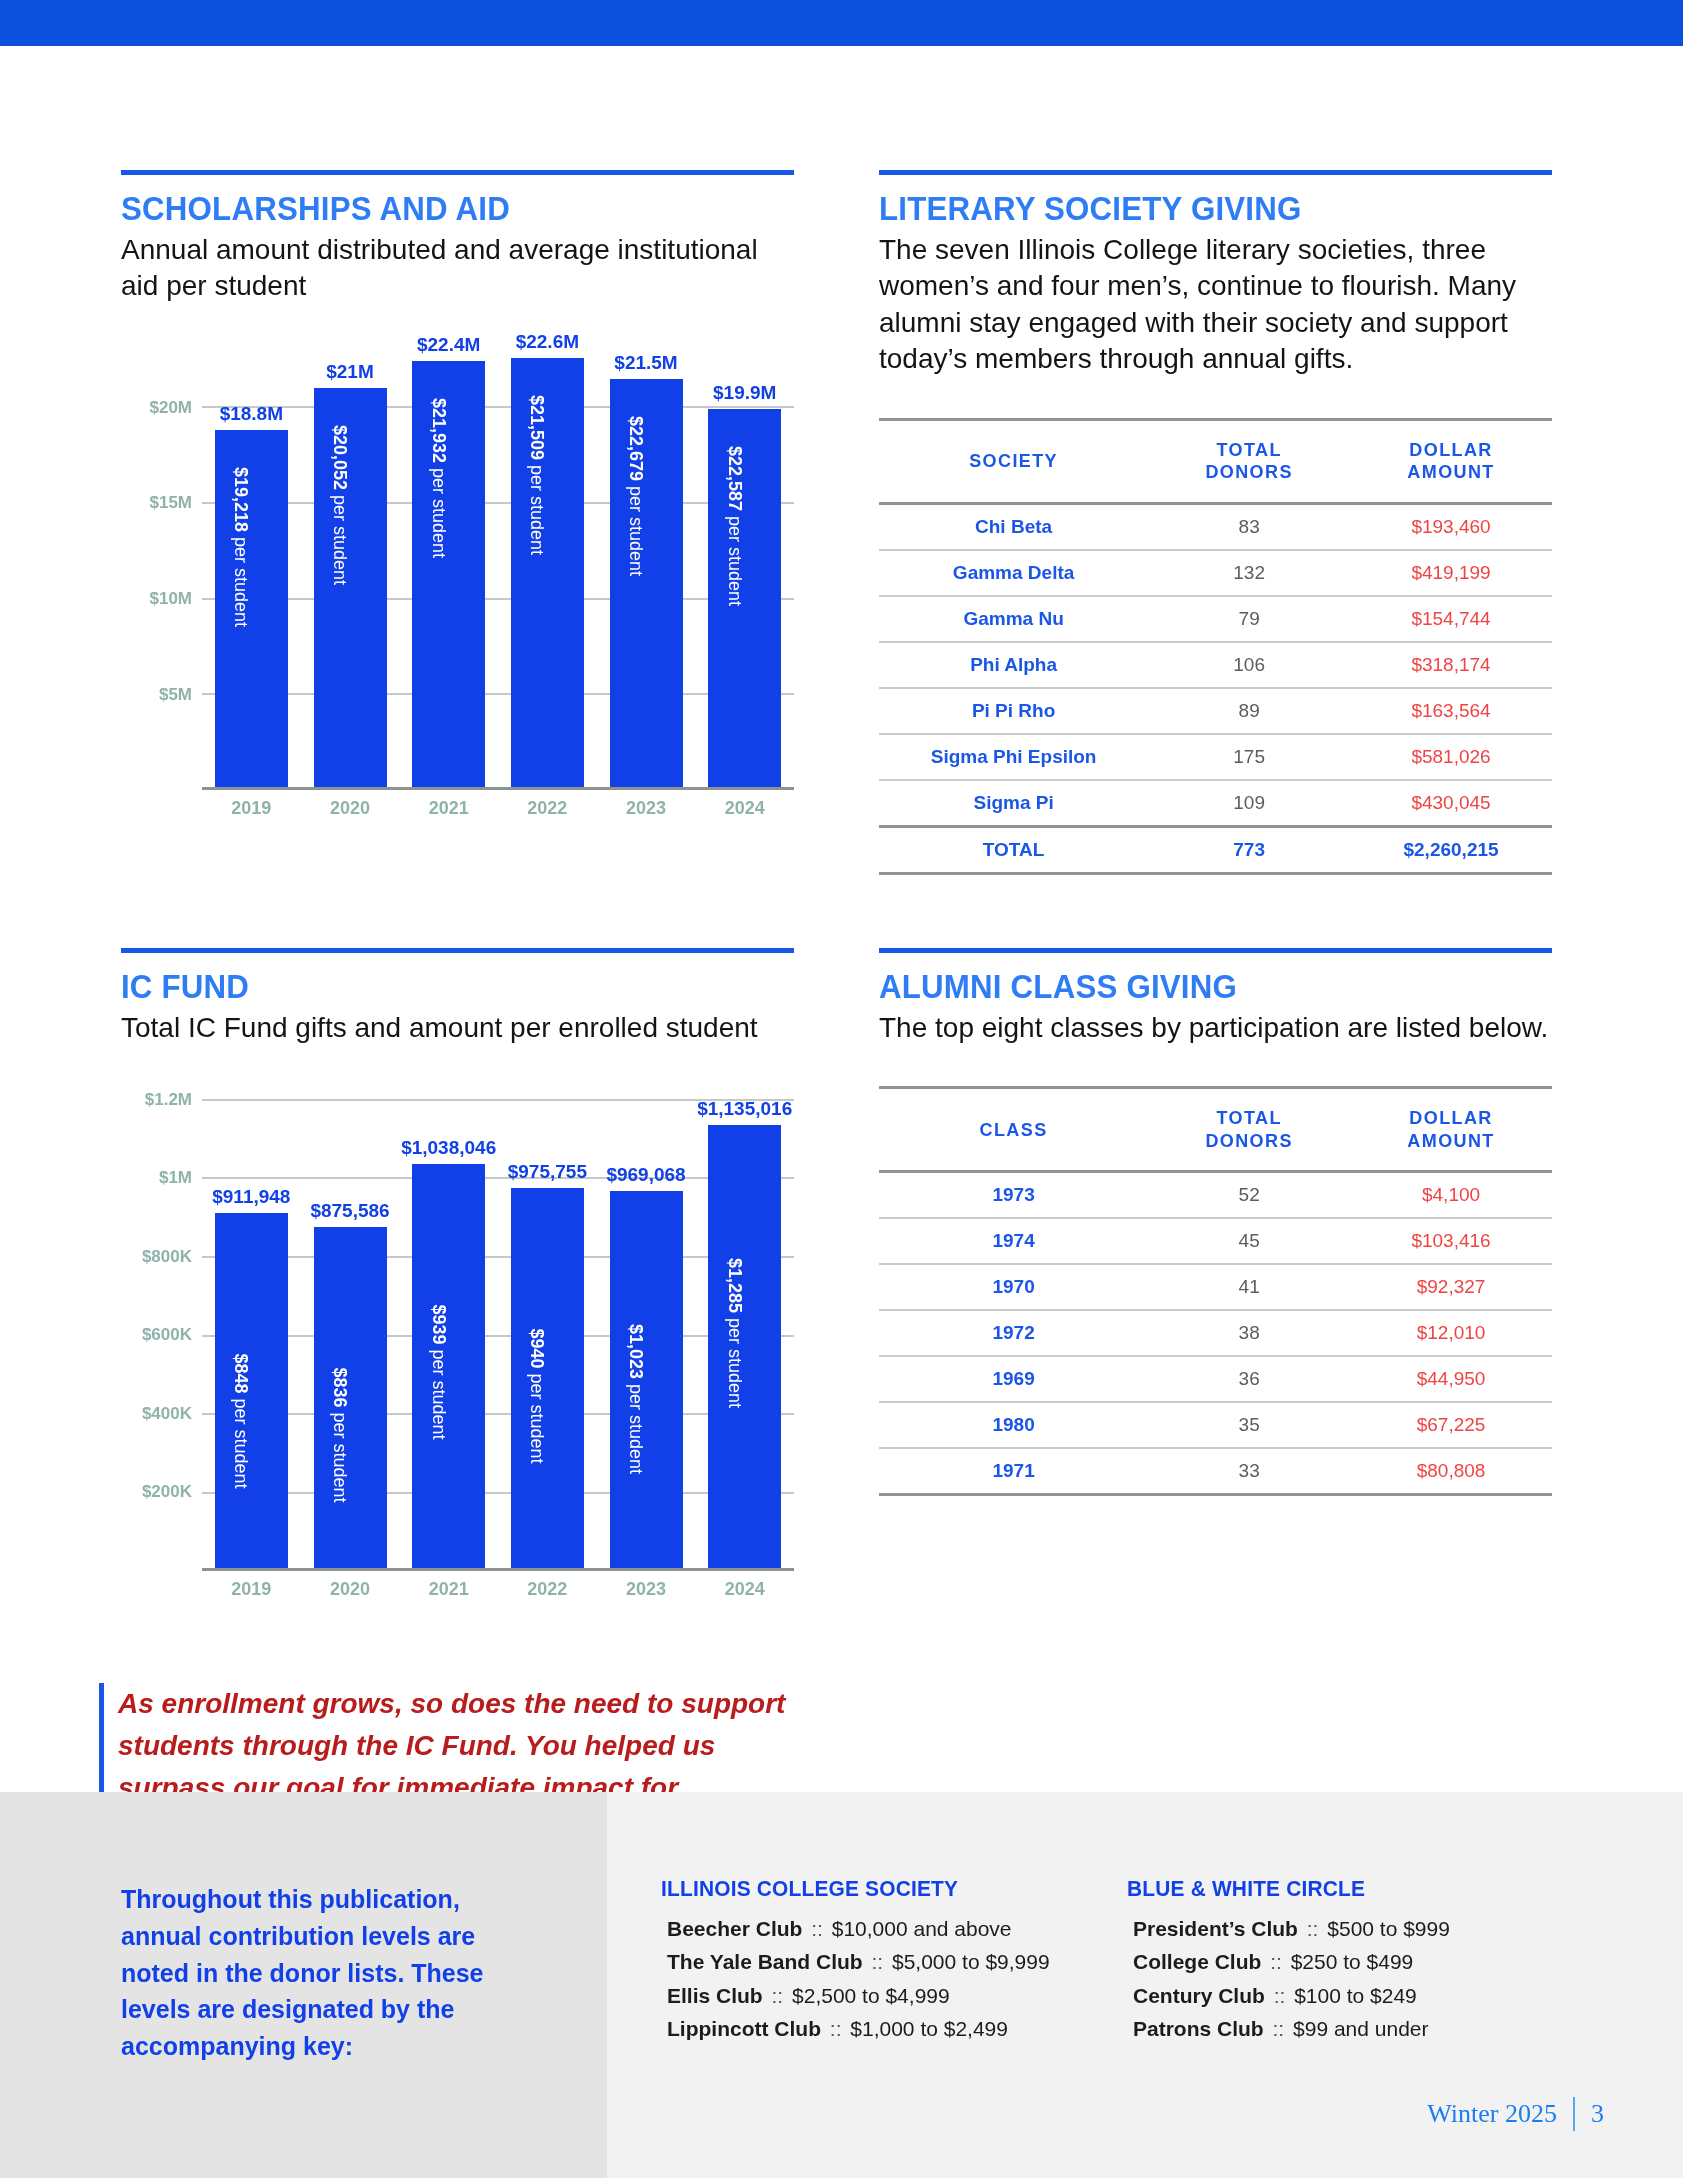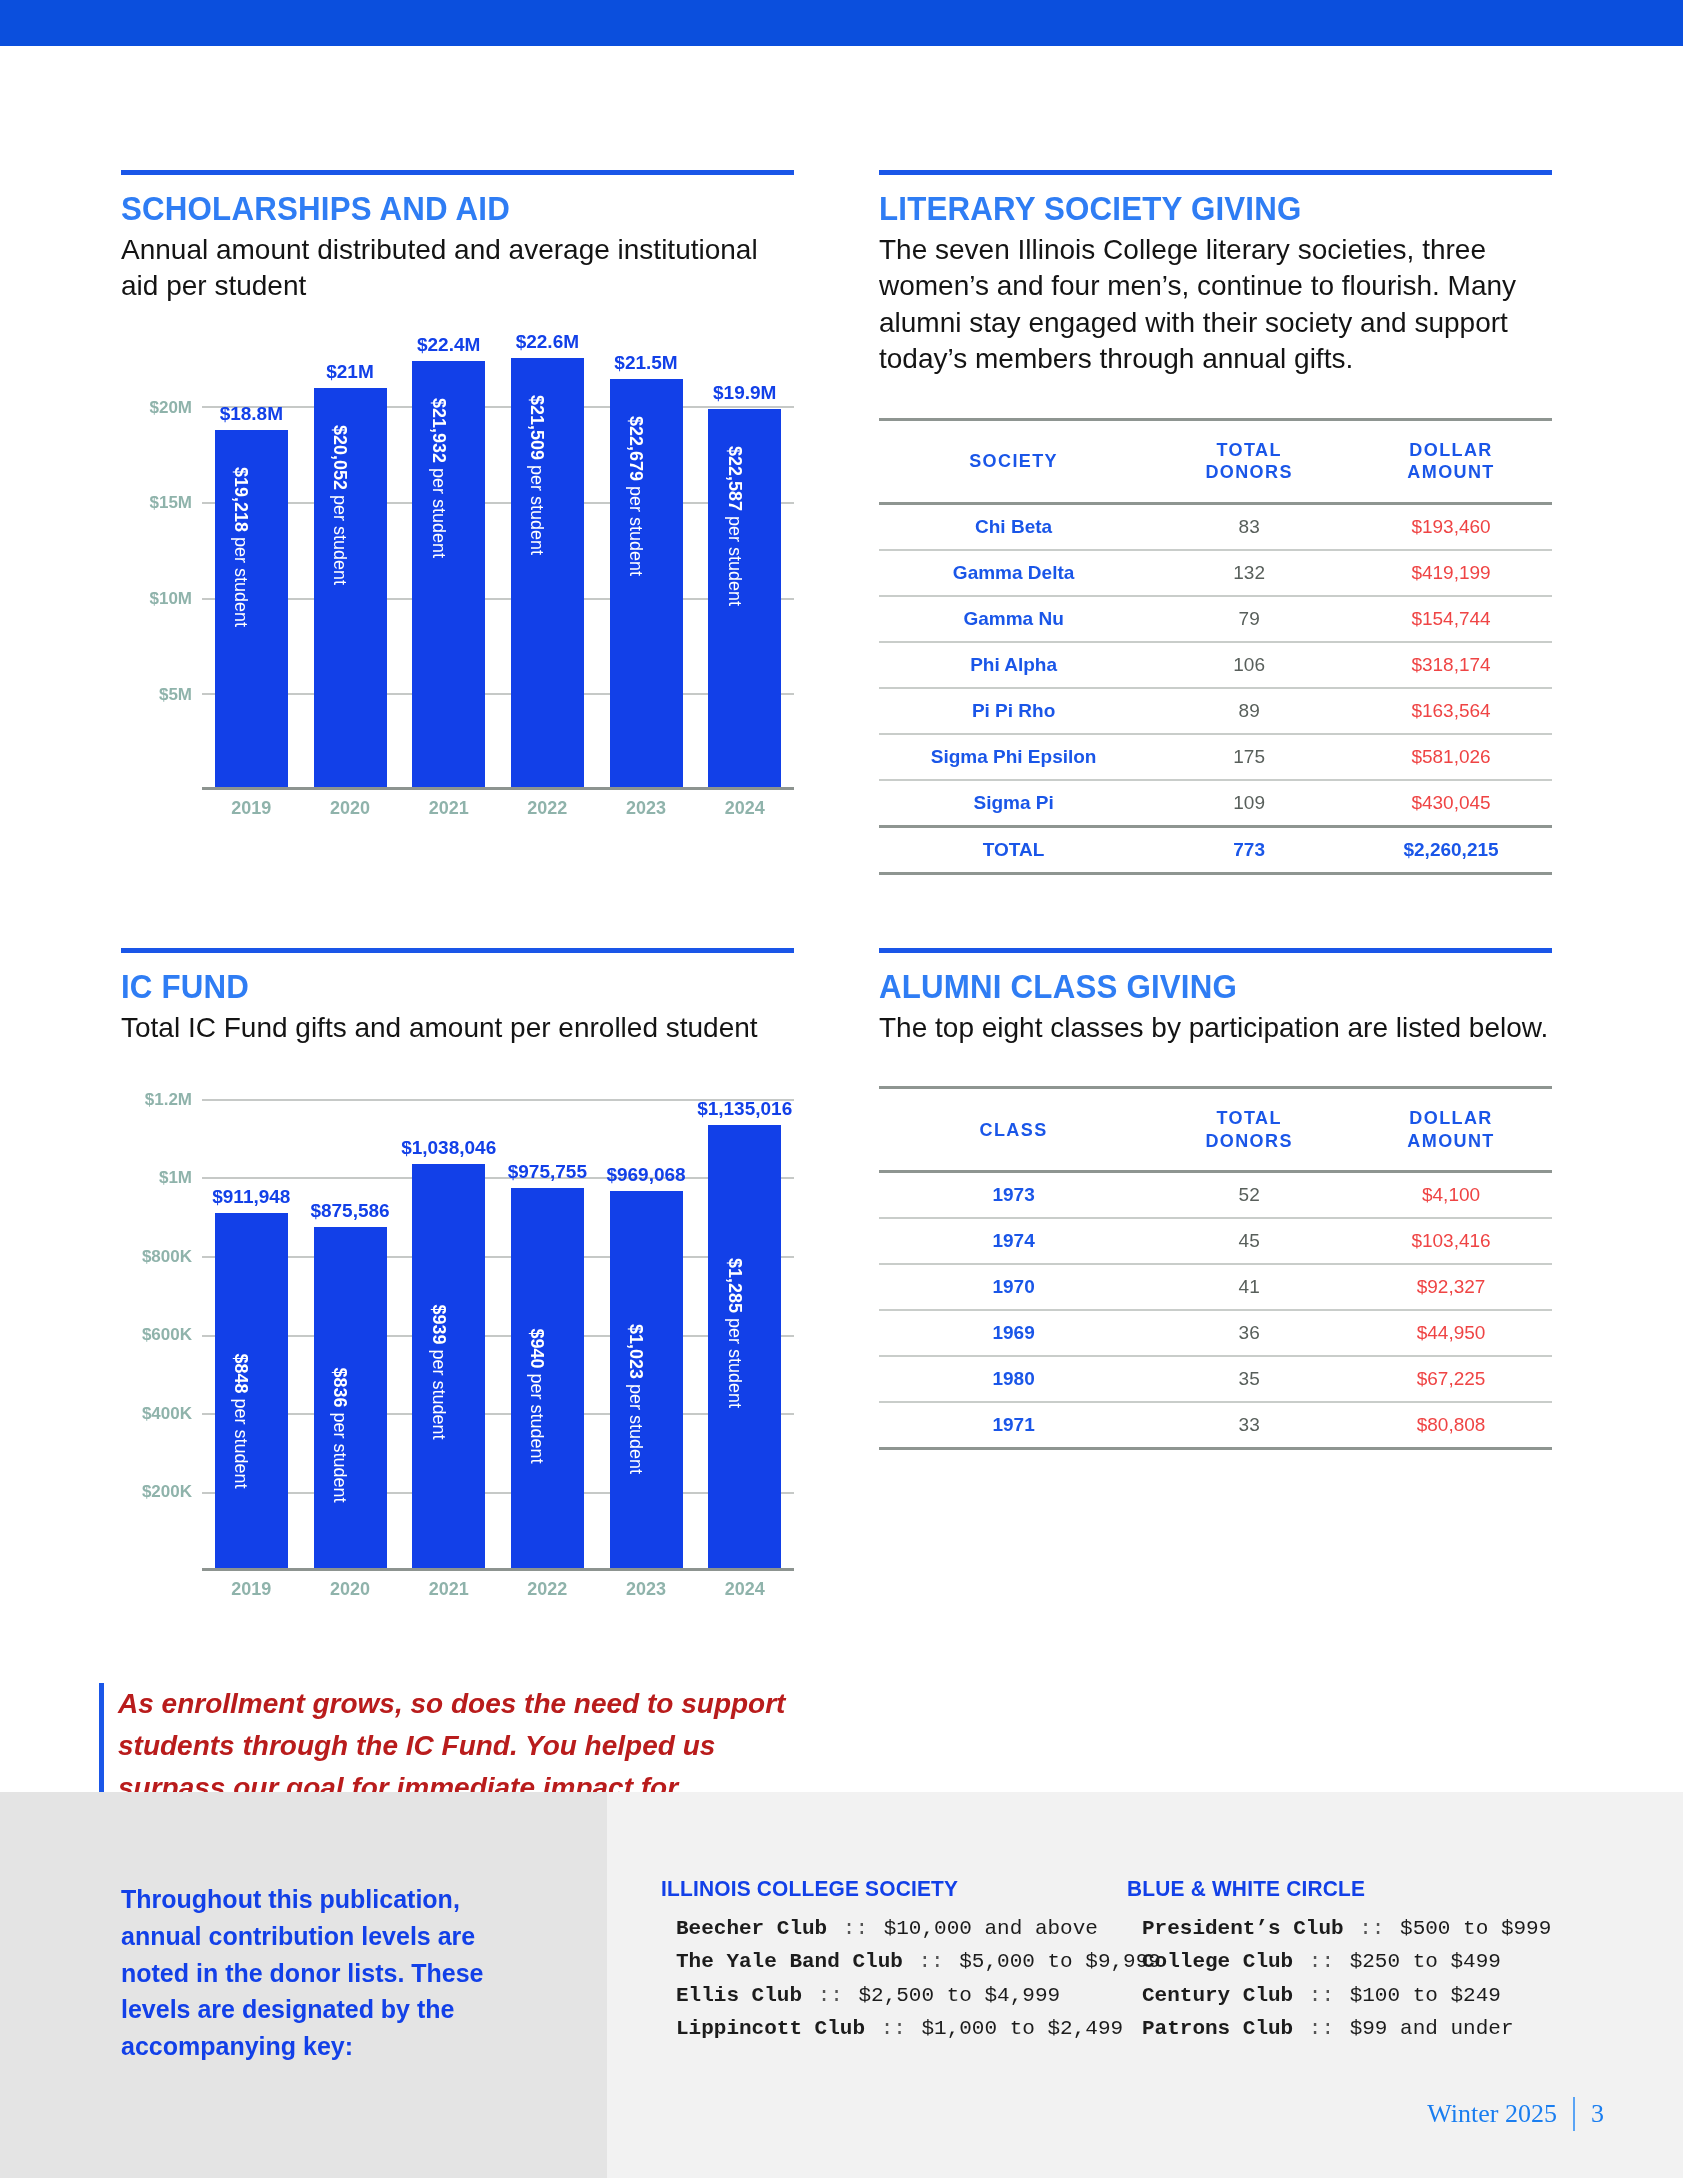--- a/index.html
+++ b/index.html
@@ -209,23 +209,21 @@
   #keycol-bwc { left: 1127px; width: 416px; }
   .key-title {
     font-size: 22px; font-weight: 700; color: #1240e8;
     letter-spacing: 0.2px;
     transform: scaleX(0.95); transform-origin: left center;
     white-space: nowrap;
     margin-bottom: 12px;
   }
   .key-item {
     display: flex; align-items: center;
-    gap: 9px;
     margin-bottom: 3px;
-    font-family: Liberation Mono, monospace;
   }
   .key-swatch { width: 6px; flex: none; }
   .key-label {
     font-size: 21px; color: #1c1c1c;
     line-height: 1.45;
     white-space: nowrap;
   }
   .key-label b { font-weight: 700; }
   .key-sep { color: #555; padding: 0 3px; }
 
@@ -477,20 +475,25 @@
             <td class="c-name">1974</td>
             <td class="c-num">45</td>
             <td class="c-amt">$103,416</td>
           </tr>
           <tr>
             <td class="c-name">1970</td>
             <td class="c-num">41</td>
             <td class="c-amt">$92,327</td>
           </tr>
           <tr>
+            <td class="c-name">1972</td>
+            <td class="c-num">38</td>
+            <td class="c-amt">$12,010</td>
+          </tr>
+          <tr>
             <td class="c-name">1969</td>
             <td class="c-num">36</td>
             <td class="c-amt">$44,950</td>
           </tr>
           <tr>
             <td class="c-name">1980</td>
             <td class="c-num">35</td>
             <td class="c-amt">$67,225</td>
           </tr>
           <tr>

